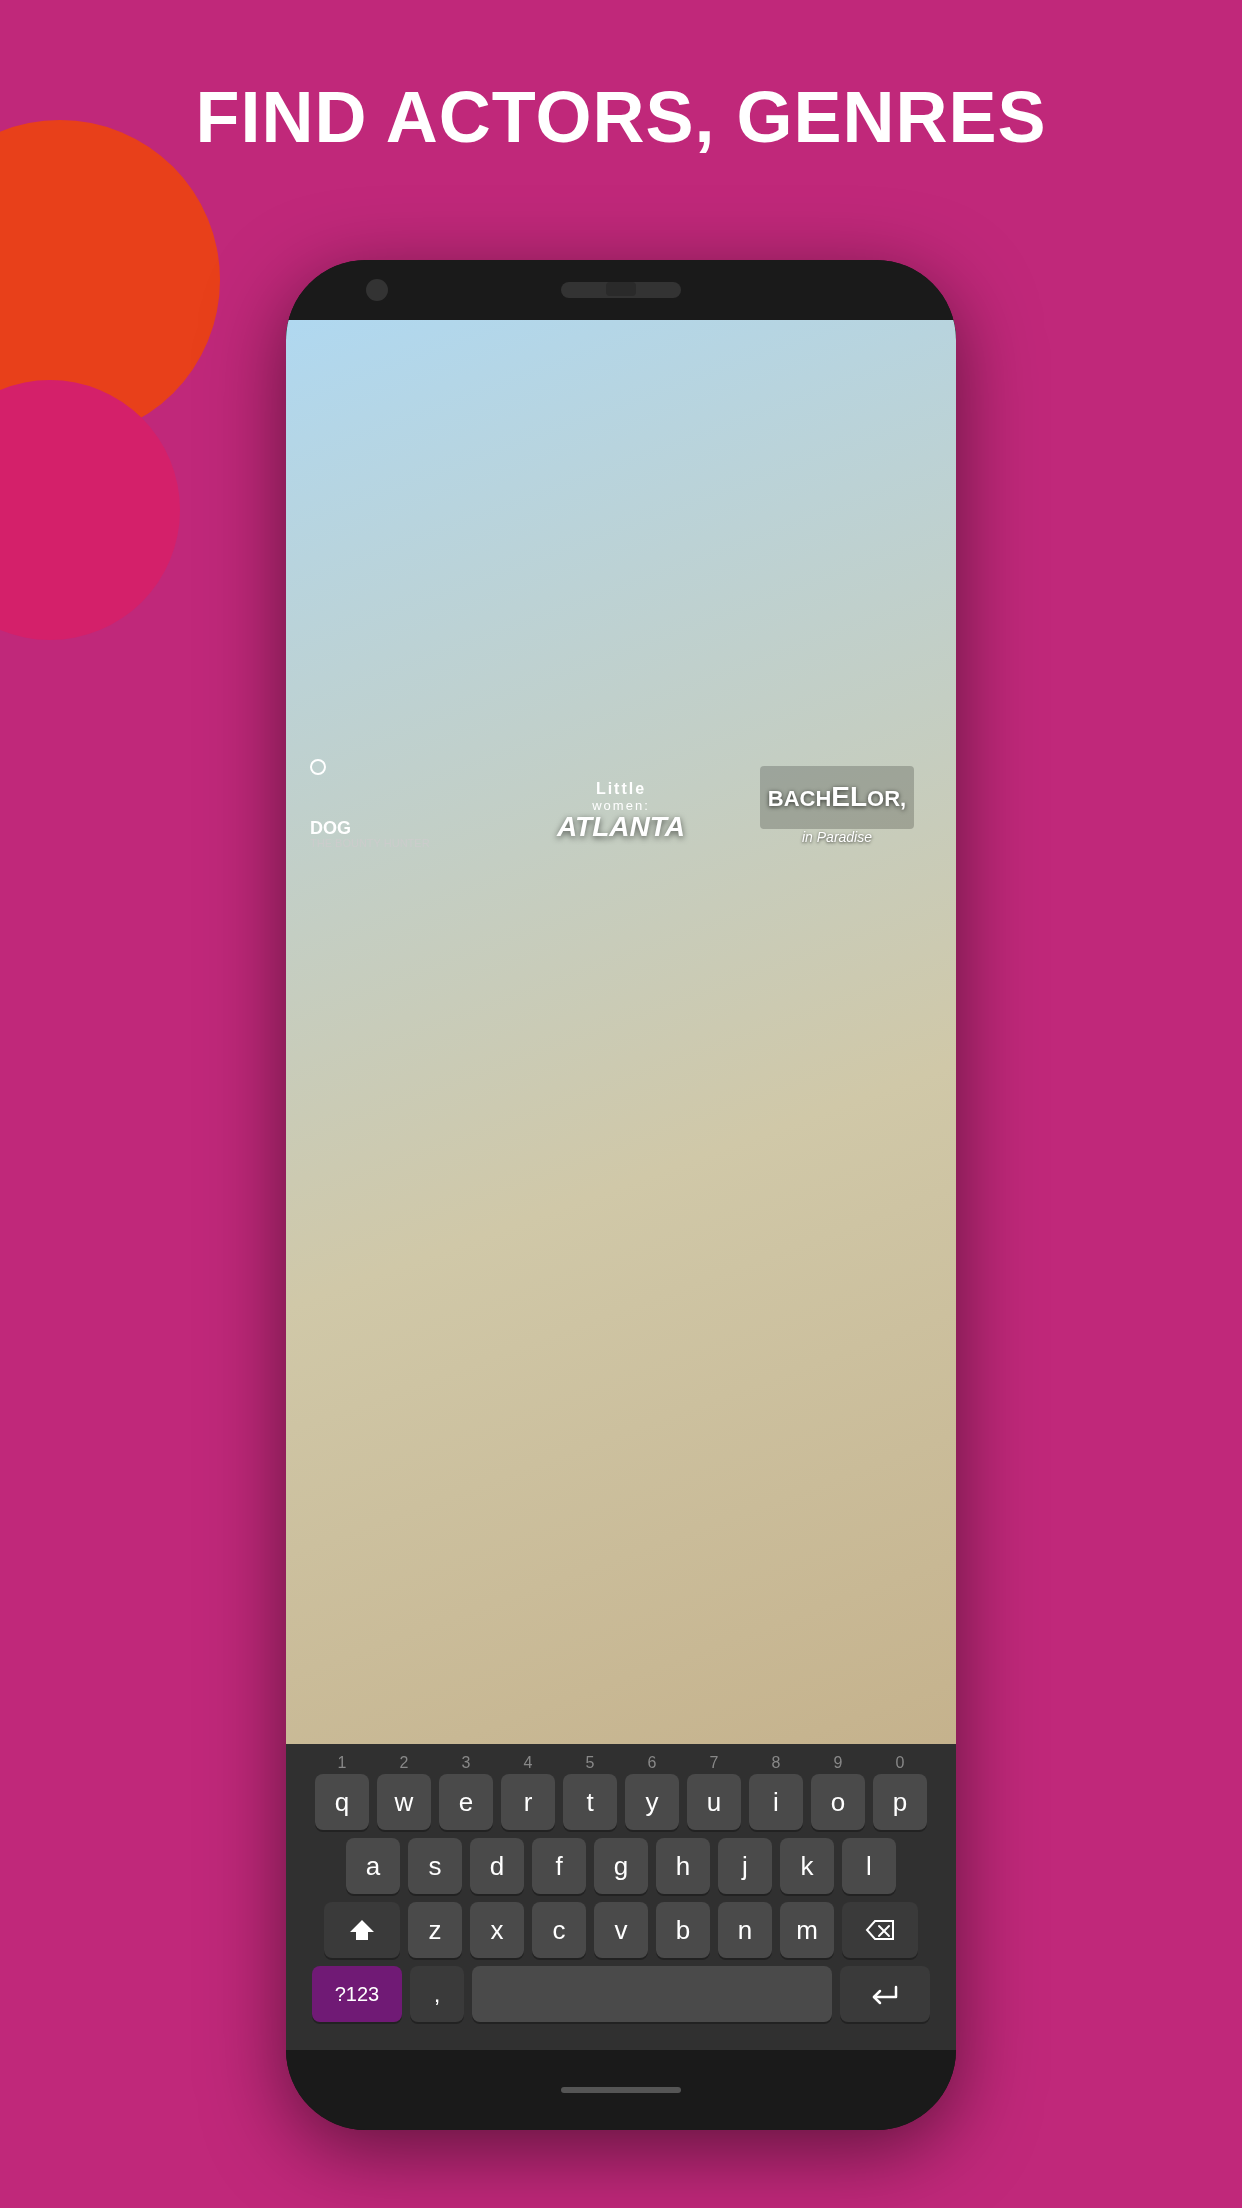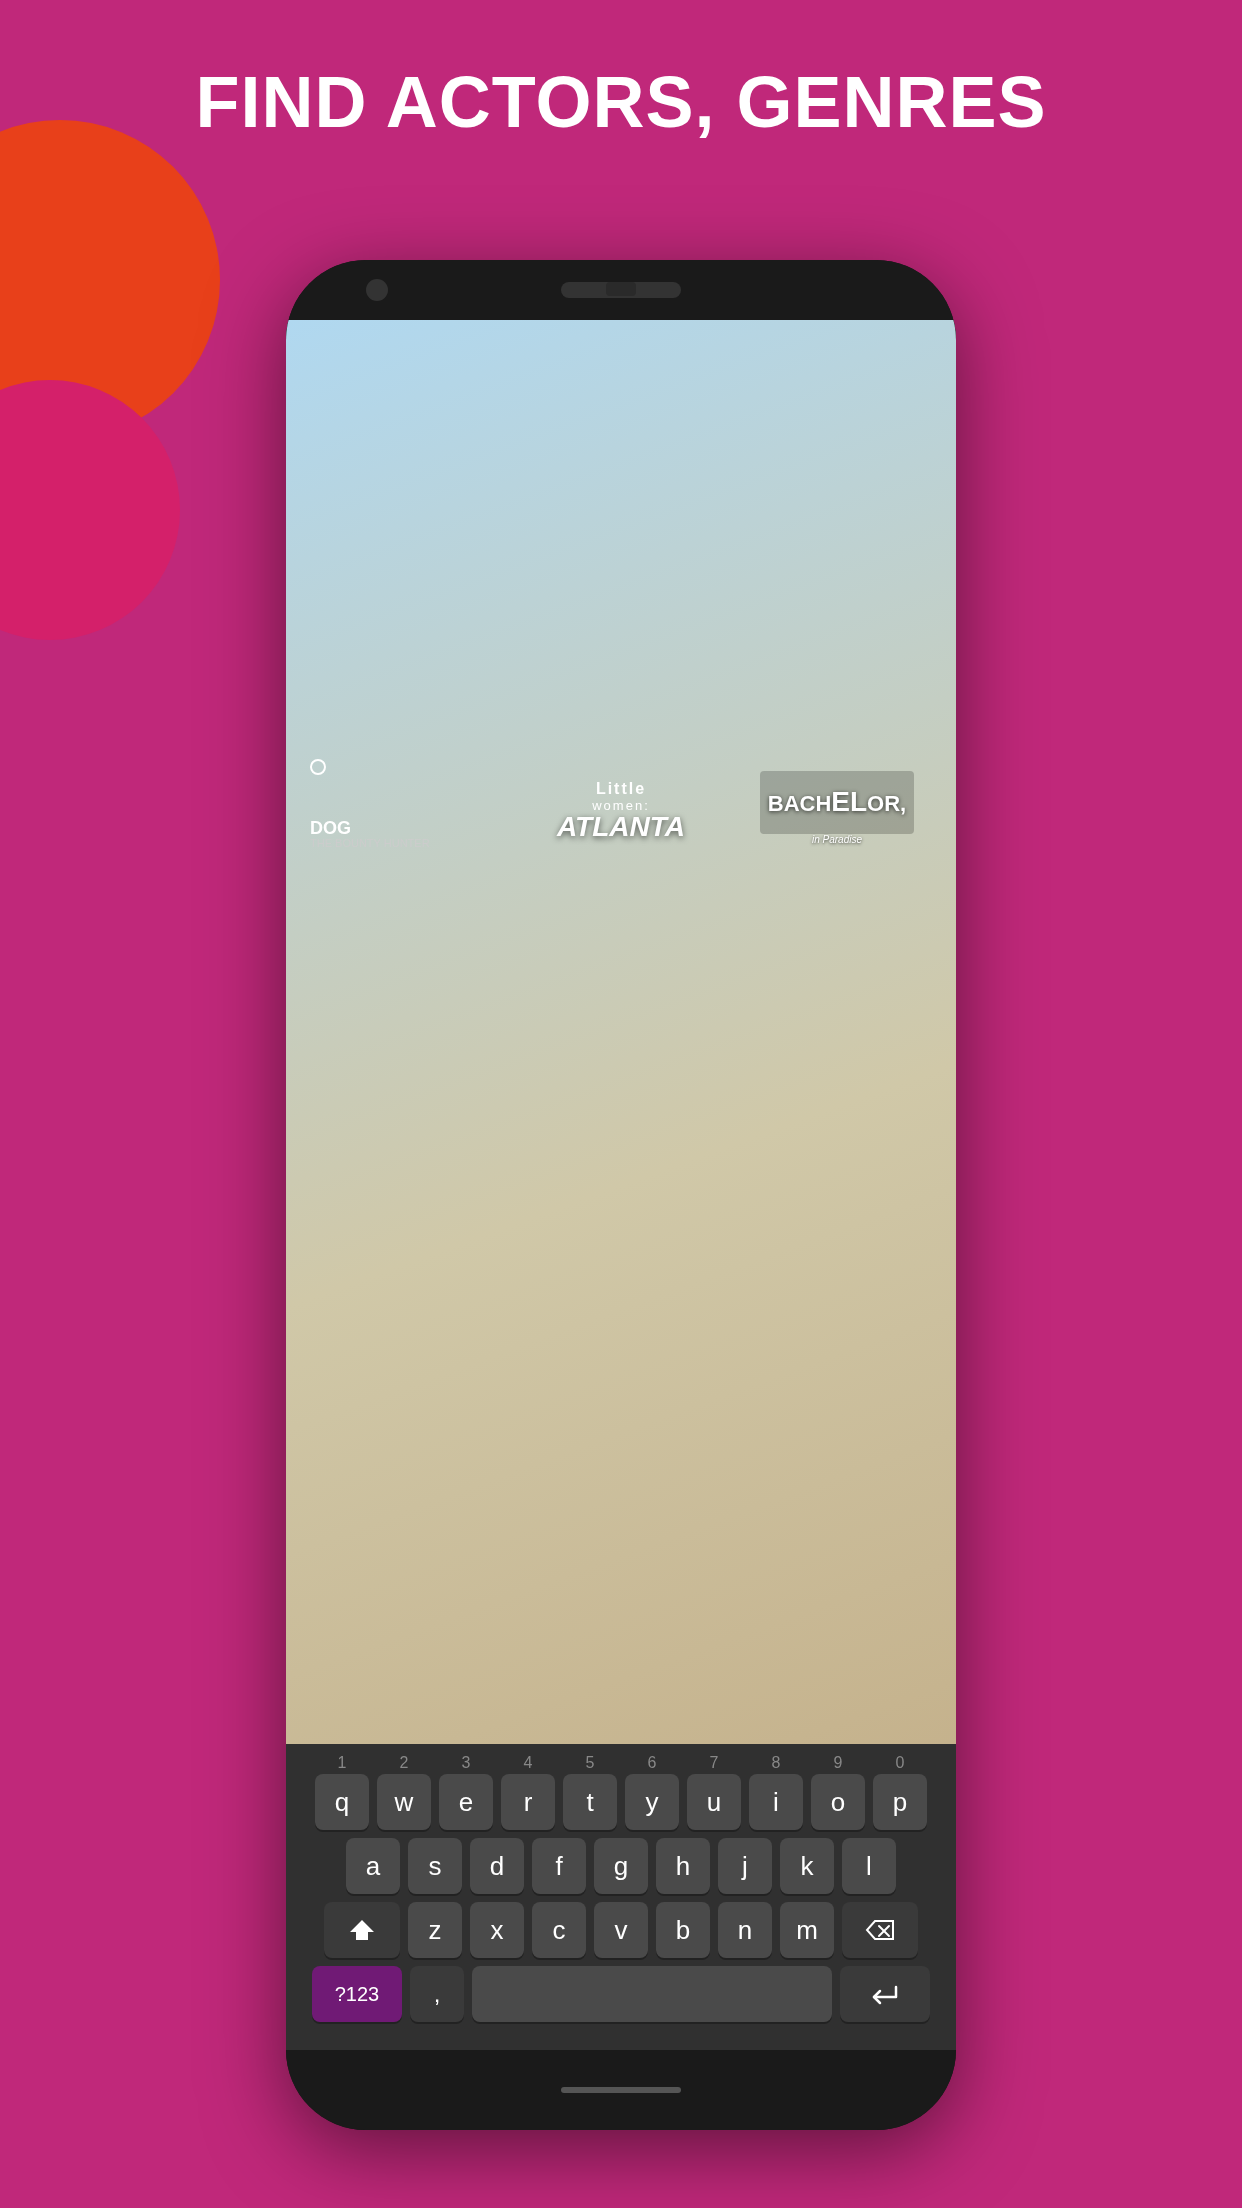--- a/index.html
+++ b/index.html
@@ -33,21 +33,21 @@
       background: #d4206a;
       border-radius: 50%;
       top: 380px;
       left: -80px;
       z-index: 0;
     }
 
     
     .header-text {
       position: absolute;
-      top: 61px;
+      top: 76px;
       left: 0;
       right: 0;
       text-align: center;
       z-index: 1;
     }
 
     .header-text h1 {
       color: white;
       font-size: 72px;
       font-weight: 900;
@@ -578,21 +578,21 @@
           <span>Atlanta</span>
         </span>
       </div>
 
       <div class="result-item">
         <div class="result-thumbnail">
           <div class="thumb-bip" style="background:linear-gradient(135deg,#87ceeb 0%,#aaccdd 30%,#d4c9a8 60%,#c8b090 100%);">
             <div style="position:absolute;top:0;left:0;right:0;bottom:0;background:linear-gradient(160deg,#b0d8f0 0%,#d0c8a8 50%,#c0a880 100%)"></div>
             <div style="position:relative;z-index:1;text-align:center;padding-bottom:6px;">
               <div style="color:white;font-size:22px;font-weight:900;text-shadow:0 1px 4px rgba(0,0,0,0.7);line-height:1.1;background:rgba(0,0,0,0.2);padding:16px 8px;border-radius:4px;">BACH<span style="font-size:28px;">EL</span>OR,</div>
-              <div style="color:white;font-size:10px;font-style:italic;text-shadow:0 1px 3px rgba(0,0,0,0.7);">in Paradise</div>
+              <div style="color:white;font-size:14px;font-style:italic;text-shadow:0 1px 3px rgba(0,0,0,0.7);">in Paradise</div>
             </div>
           </div>
         </div>
         <span class="result-label">
           <span>Bachelor in</span><br>
           <span>Paradise</span>
         </span>
       </div>
 
       <div class="result-item">

